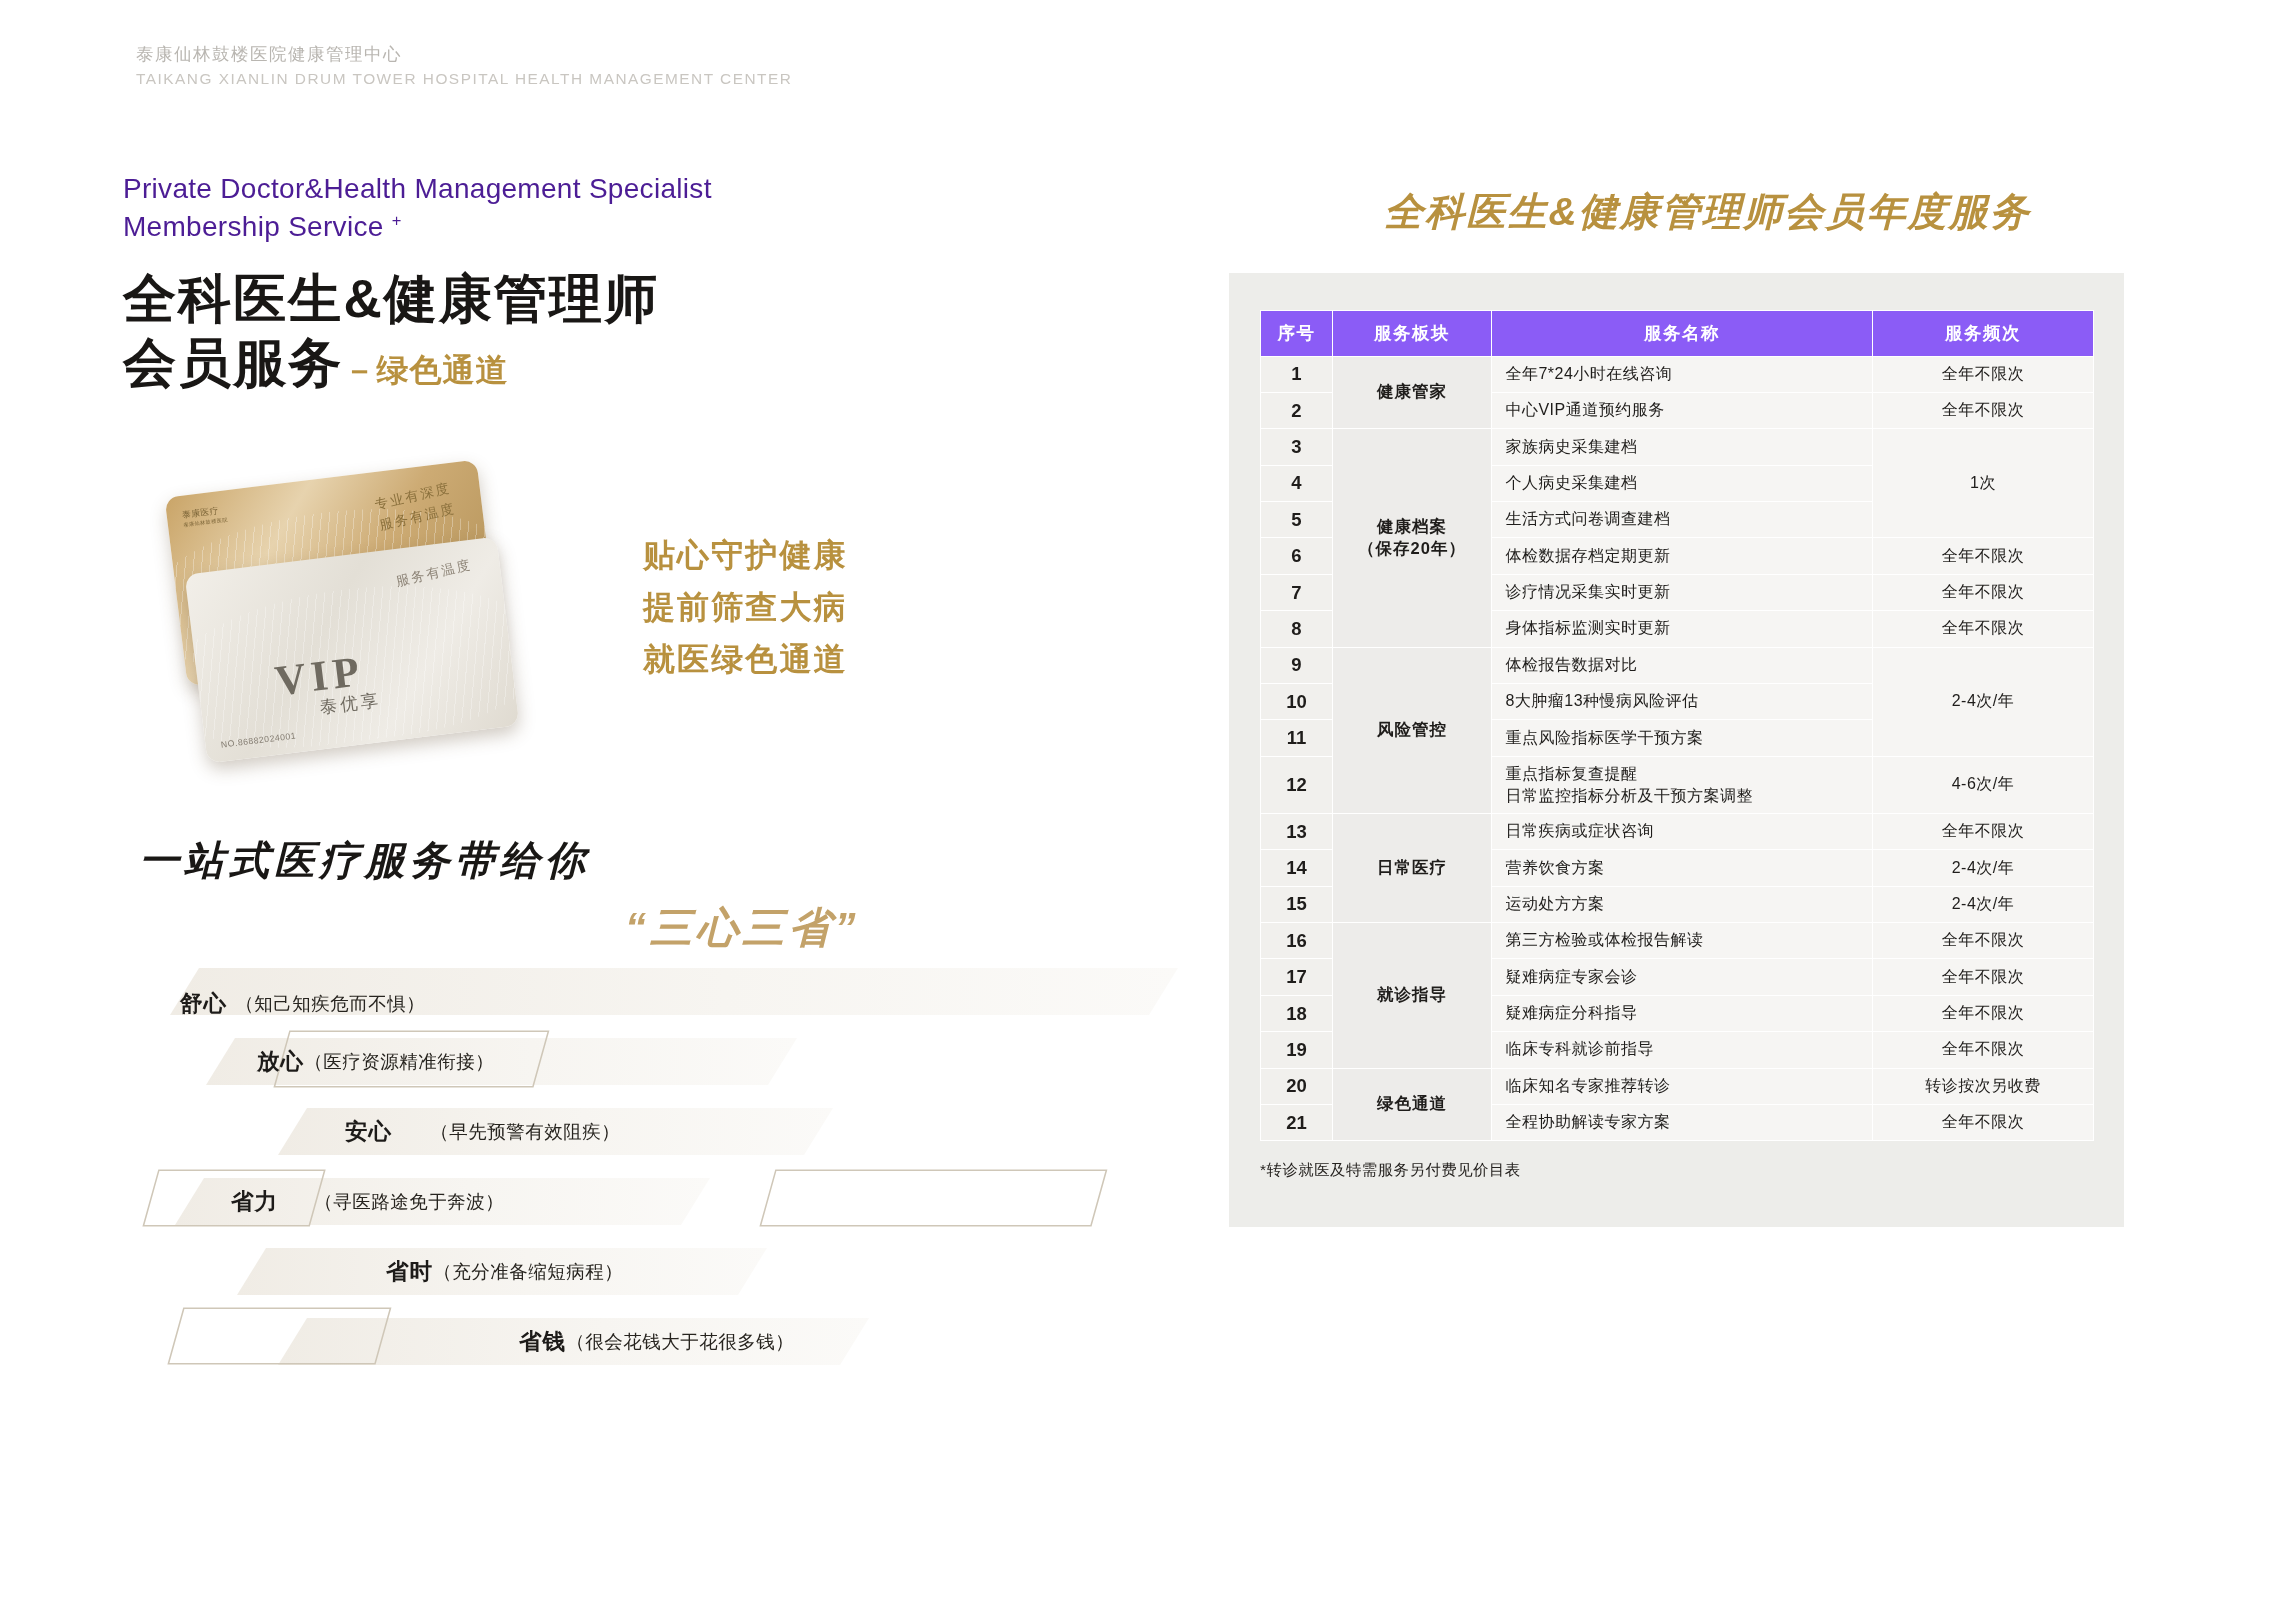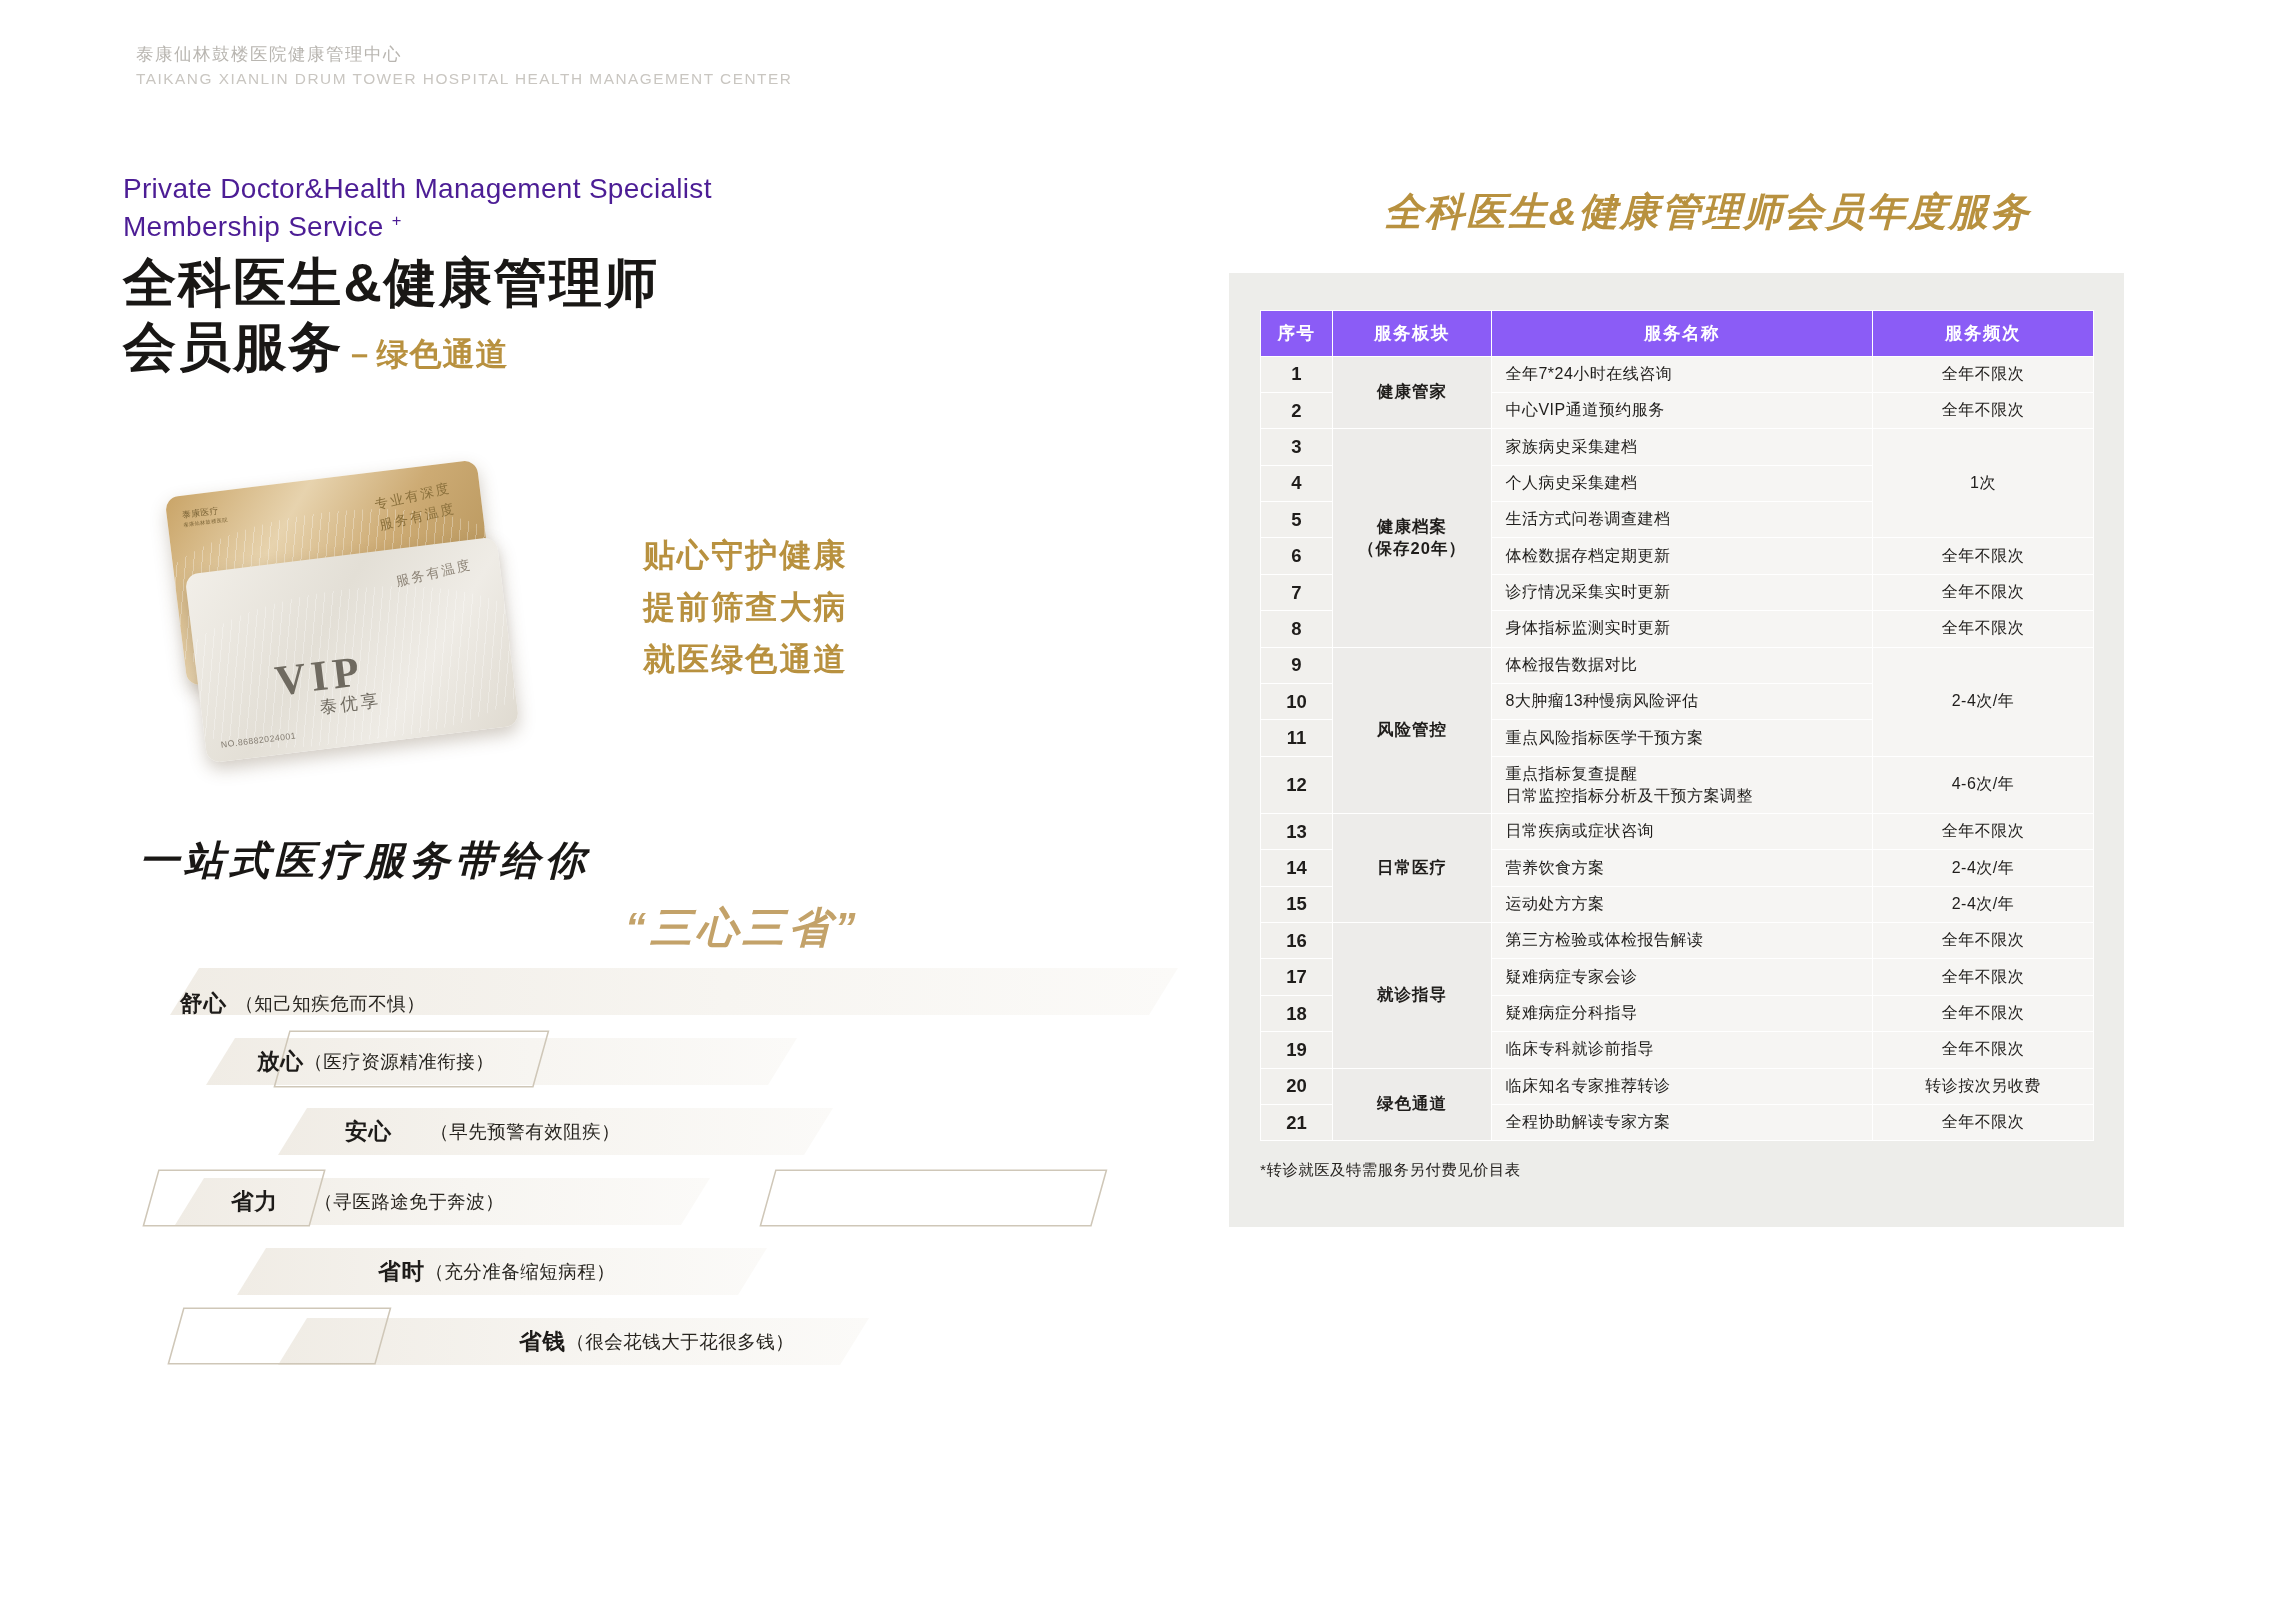--- a/index.html
+++ b/index.html
@@ -23,21 +23,21 @@
   }
 
   
   .left{position:absolute;left:123px;top:170px;width:1070px;}
   .en-title{
     font-size:28px;line-height:1.35;color:#4c1d95;letter-spacing:0.3px;
     font-family:"Liberation Sans","DejaVu Sans",sans-serif;font-weight:400;
   }
   .en-title .plus{font-size:16.5px;vertical-align:super;}
   .cn-title{
-    margin-top:5px;
+    margin-top:21px;
     font-size:53px;line-height:1.22;color:#191715;font-weight:700;letter-spacing:2.1px;
   }
   .cn-title .gold{color:#b8913f;font-size:32px;font-weight:700;letter-spacing:1px;}
 
   
   .cards{position:absolute;left:154px;top:478px;width:381px;height:309px;}
   .card{
     position:absolute;width:314px;height:190px;border-radius:13.4px;
     box-shadow:0 7.2px 17.5px rgba(90,70,40,.28);
     overflow:hidden;
@@ -235,21 +235,21 @@
       <span class="desc">（医疗资源精准衔接）</span>
     </div>
     <div class="hexline" style="left:237px;top:140px;gap:38px;">
       <span class="lbl">安心</span>
       <span class="desc">（早先预警有效阻疾）</span>
     </div>
     <div class="hexline" style="left:123px;top:210px;gap:36px;">
       <span class="lbl">省力</span>
       <span class="desc">（寻医路途免于奔波）</span>
     </div>
-    <div class="hexline" style="left:270px;top:280px;">
+    <div class="hexline" style="left:278px;top:280px;">
       <span class="lbl">省时</span>
       <span class="desc">（充分准备缩短病程）</span>
     </div>
     <div class="hexline" style="left:411px;top:350px;">
       <span class="lbl">省钱</span>
       <span class="desc">（很会花钱大于花很多钱）</span>
     </div>
   </div>
 
   <div class="right">

